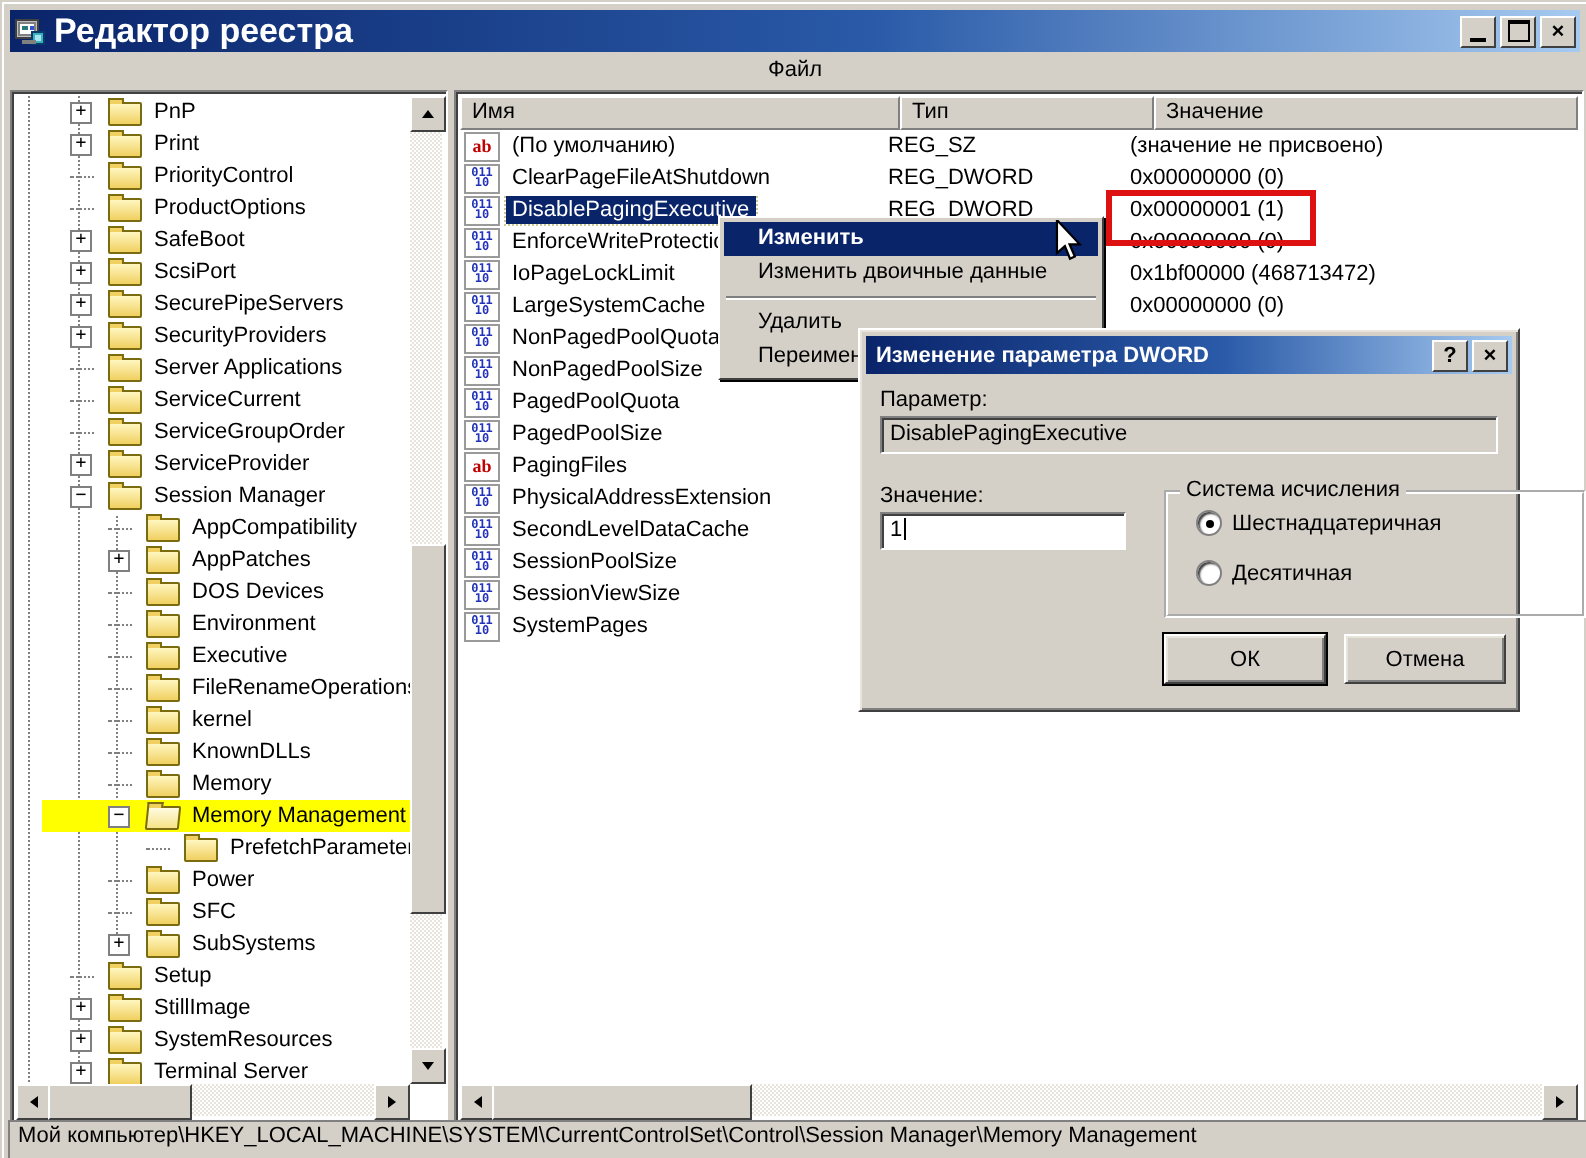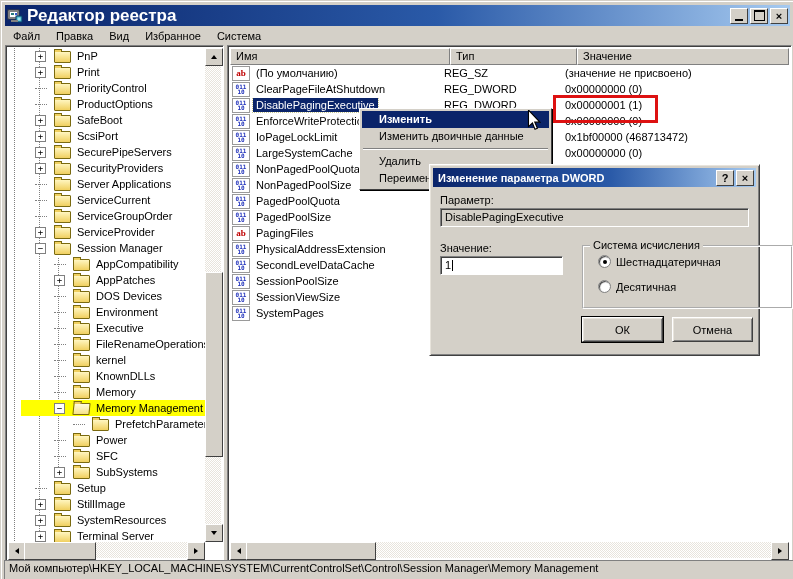--- a/index.html
+++ b/index.html
@@ -12,21 +12,21 @@
     background:linear-gradient(90deg,#0a246a 0%,#2a5aa8 55%,#a6caf0 100%);
     display:flex;align-items:center;padding:0 2px;color:#fff;}
   .titlebar .ttl{font-weight:bold;font-size:17px;margin-left:4px;flex:1;white-space:nowrap;}
   .winbtn{width:16px;height:14px;margin-left:2px;background:#d4d0c8;
     border:1px solid;border-color:#fff #404040 #404040 #fff;
     display:flex;align-items:center;justify-content:center;color:#000;}
   .g-min{width:8px;height:2px;background:#000;margin-top:8px;}
   .g-max{width:9px;height:8px;border:1px solid #000;border-top-width:2px;}
   .g-x{font-weight:bold;font-size:11px;line-height:10px;}
   
-  .menubar{position:absolute;left:4px;top:26px;right:4px;height:18px;display:flex;align-items:center;}
+  .menubar{position:absolute;left:4px;top:26px;right:4px;height:18px;display:flex;align-items:center;flex-direction:column;}
   .menu-item{padding:2px 8px;}
   
   .pane{position:absolute;background:#fff;border:1px solid;border-color:#808080 #fff #fff #808080;
     box-shadow:inset 1px 1px 0 #404040;}
   .tree-pane{left:4px;top:44px;width:217px;height:514px;}
   .list-pane{left:226px;top:44px;width:563px;height:514px;}
   .tree-view{position:absolute;left:2px;top:2px;right:18px;bottom:18px;overflow:hidden;background:#fff;}
   
   .guide{position:absolute;width:1px;background-image:linear-gradient(#808080 1px,transparent 1px);
     background-size:1px 2px;z-index:0;}

